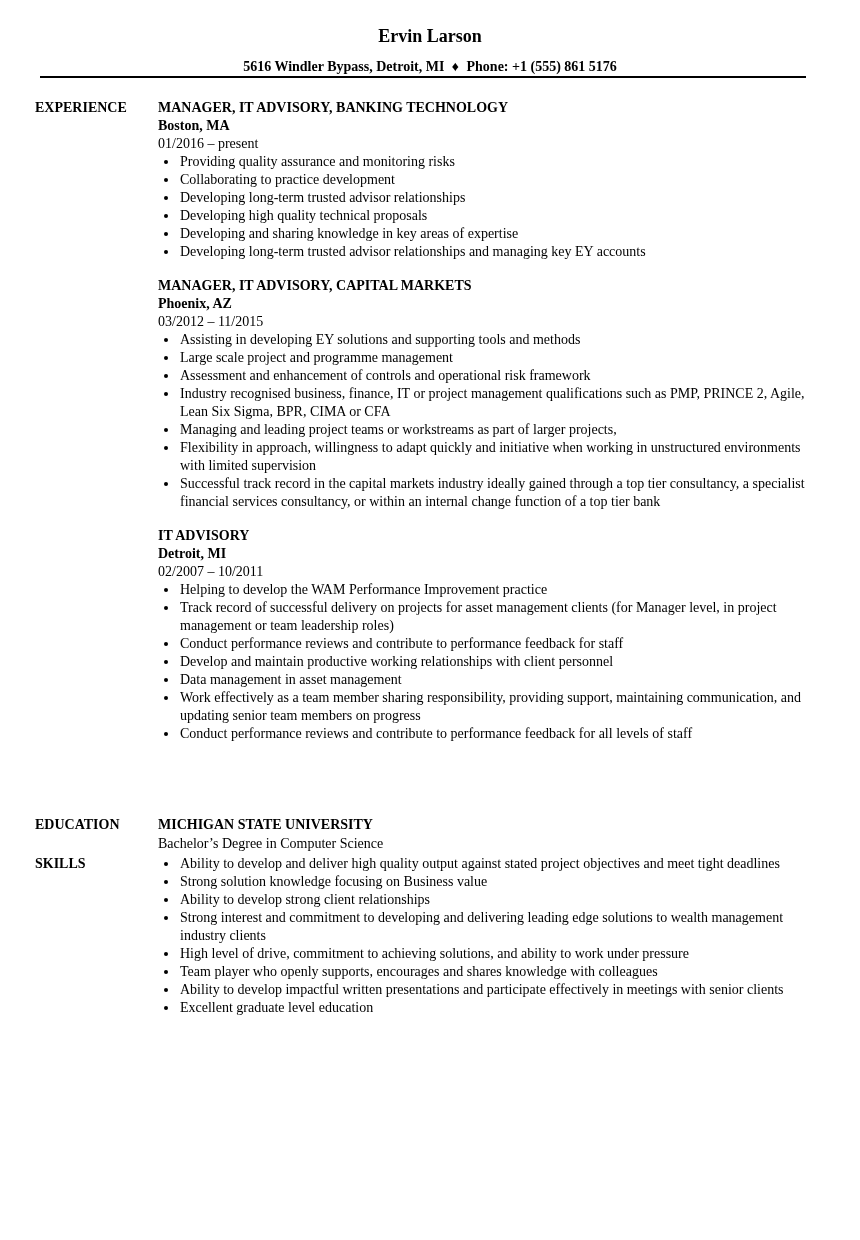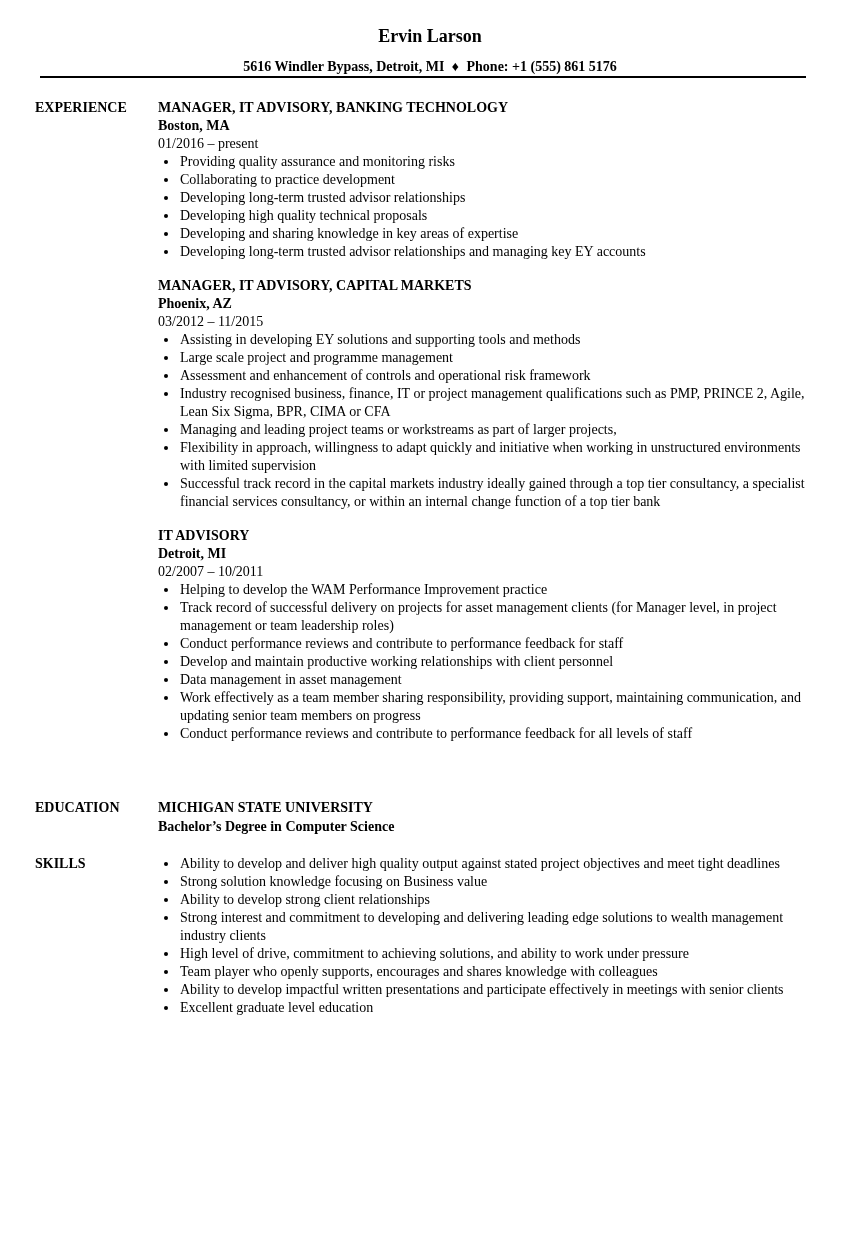--- a/index.html
+++ b/index.html
@@ -22,21 +22,21 @@
   .job-loc { font-size: 14px; font-weight: bold; line-height: 18px; }
   .job-dates { font-size: 14px; line-height: 18px; }
   ul.bullets { list-style: none; margin: 0; padding: 0; }
   ul.bullets li {
     position: relative; padding-left: 22px; font-size: 14px; line-height: 18px; width: 630px;
   }
   ul.bullets li .dot {
     position: absolute; left: 6px; top: 7px; width: 4px; height: 4px; border-radius: 50%; background: #000;
   }
   .edu-school { font-size: 14px; font-weight: bold; line-height: 18px; }
-  .edu-degree { font-size: 14px; font-weight: bold; line-height: 20px; }
+  .edu-degree { font-size: 14px; font-weight: normal; line-height: 20px; }
 </style>
 </head>
 <body>
 
 <div class="header">
   <div class="name">Ervin Larson</div>
   <div class="contact">
     <span>5616 Windler Bypass, Detroit, MI</span>
     <span class="sep">♦</span>
     <span>Phone: +1 (555) 861 5176</span>
@@ -84,21 +84,21 @@
           <li><span class="dot"></span><span>Conduct performance reviews and contribute to performance feedback for staff</span></li>
           <li><span class="dot"></span><span>Develop and maintain productive working relationships with client personnel</span></li>
           <li><span class="dot"></span><span>Data management in asset management</span></li>
           <li><span class="dot"></span><span>Work effectively as a team member sharing responsibility, providing support, maintaining communication, and updating senior team members on progress</span></li>
           <li><span class="dot"></span><span>Conduct performance reviews and contribute to performance feedback for all levels of staff</span></li>
         </ul>
       </div>
     </div>
 </div>
 
-<div class="section" style="top:799px;">
+<div class="section" style="top:816px;">
   <div class="sec-label">EDUCATION</div>
   <div class="sec-body">
     <div class="edu-school">MICHIGAN STATE UNIVERSITY</div>
     <div class="edu-degree">Bachelor’s Degree in Computer Science</div>
   </div>
 </div>
 
 <div class="section" style="top:855px;">
   <div class="sec-label">SKILLS</div>
   <div class="sec-body">

